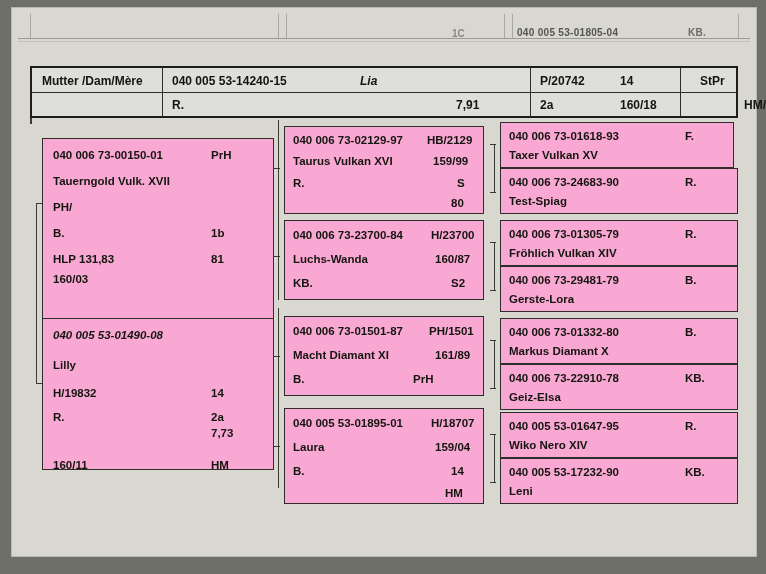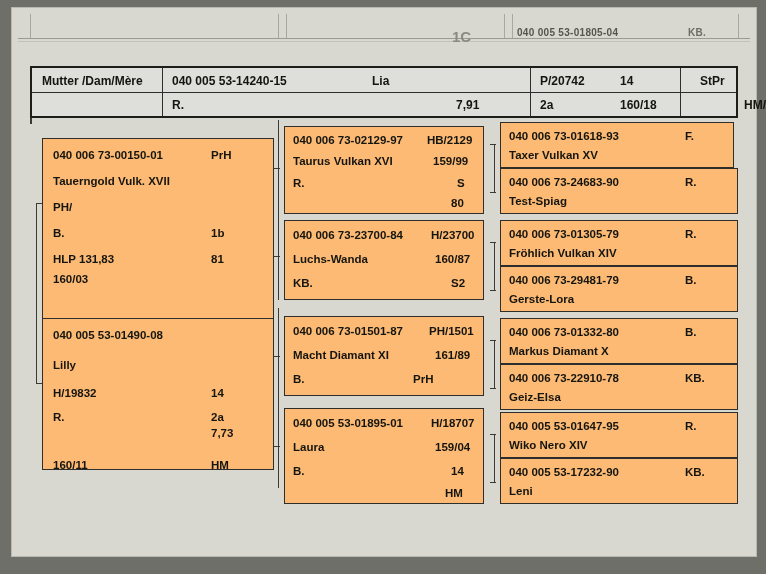--- a/index.html
+++ b/index.html
@@ -31,28 +31,28 @@
     position:absolute;top:6px;width:1px;height:24px;background:#a8a8a0;
   }
   .topstrip .ttext{
     position:absolute;
     font-size:10px;font-weight:bold;color:#55554f;
     letter-spacing:.3px;
     white-space:nowrap;
   }
   .topstrip .tfaint{
     position:absolute;
-    font-size:15px;font-weight:bold;color:#8a8a82;
+    font-size:10px;font-weight:bold;color:#8a8a82;
     white-space:nowrap;
   }
 
   
   .box{
     position:absolute;
-    background:#fdba74;
+    background:#f9a8d4;
     border:1px solid #2e2e2c;
     box-sizing:border-box;
   }
   .cell{
     position:absolute;
     font-size:11.5px;
     color:#15150f;
     white-space:nowrap;
   }
   .b{font-weight:bold;}
@@ -101,21 +101,21 @@
   </div>
 
   <div class="damhdr">
     <div class="vsep" style="left:130px;top:0;height:48px;"></div>
     <div class="vsep" style="left:498px;top:0;height:48px;"></div>
     <div class="vsep" style="left:648px;top:0;height:48px;"></div>
     <div class="hsep" style="left:0;top:24px;width:704px;"></div>
 
     <div class="cell hdr" style="left:10px;top:6px;">Mutter /Dam/Mère</div>
     <div class="cell hdr" style="left:140px;top:6px;">040 005 53-14240-15</div>
-    <div class="cell hdr" style="left:340px;top:6px;">Lia</div>
+    <div class="cell hdr" style="left:328px;top:6px;font-style:italic;">Lia</div>
     <div class="cell hdr" style="left:508px;top:6px;">P/20742</div>
     <div class="cell hdr" style="left:588px;top:6px;">14</div>
     <div class="cell hdr" style="left:668px;top:6px;">StPr</div>
 
     <div class="cell hdr" style="left:140px;top:30px;">R.</div>
     <div class="cell hdr" style="left:424px;top:30px;">7,91</div>
     <div class="cell hdr" style="left:508px;top:30px;">2a</div>
     <div class="cell hdr" style="left:588px;top:30px;">160/18</div>
     <div class="cell hdr" style="left:668px;top:30px;padding-left:44px;">HM/LP</div>
   </div>
@@ -131,21 +131,21 @@
     <div class="cell b" style="left:10px;top:36px;">Tauerngold Vulk. XVII</div>
     <div class="cell b" style="left:10px;top:62px;">PH/</div>
     <div class="cell b" style="left:10px;top:88px;">B.</div>
     <div class="cell b" style="left:168px;top:88px;">1b</div>
     <div class="cell b" style="left:10px;top:114px;">HLP 131,83</div>
     <div class="cell b" style="left:168px;top:114px;">81</div>
     <div class="cell b" style="left:10px;top:134px;">160/03</div>
   </div>
 
   <div class="box" style="left:30px;top:310px;width:232px;height:152px;">
-    <div class="cell b" style="left:10px;top:10px;">040 005 53-01490-08</div>
+    <div class="cell b" style="left:10px;top:10px;font-style:italic;">040 005 53-01490-08</div>
     <div class="cell b" style="left:10px;top:40px;">Lilly</div>
     <div class="cell b" style="left:10px;top:68px;">H/19832</div>
     <div class="cell b" style="left:168px;top:68px;">14</div>
     <div class="cell b" style="left:10px;top:92px;">R.</div>
     <div class="cell b" style="left:168px;top:92px;">2a</div>
     <div class="cell b" style="left:168px;top:108px;">7,73</div>
     <div class="cell b" style="left:10px;top:140px;">160/11</div>
     <div class="cell b" style="left:168px;top:140px;">HM</div>
   </div>
 

